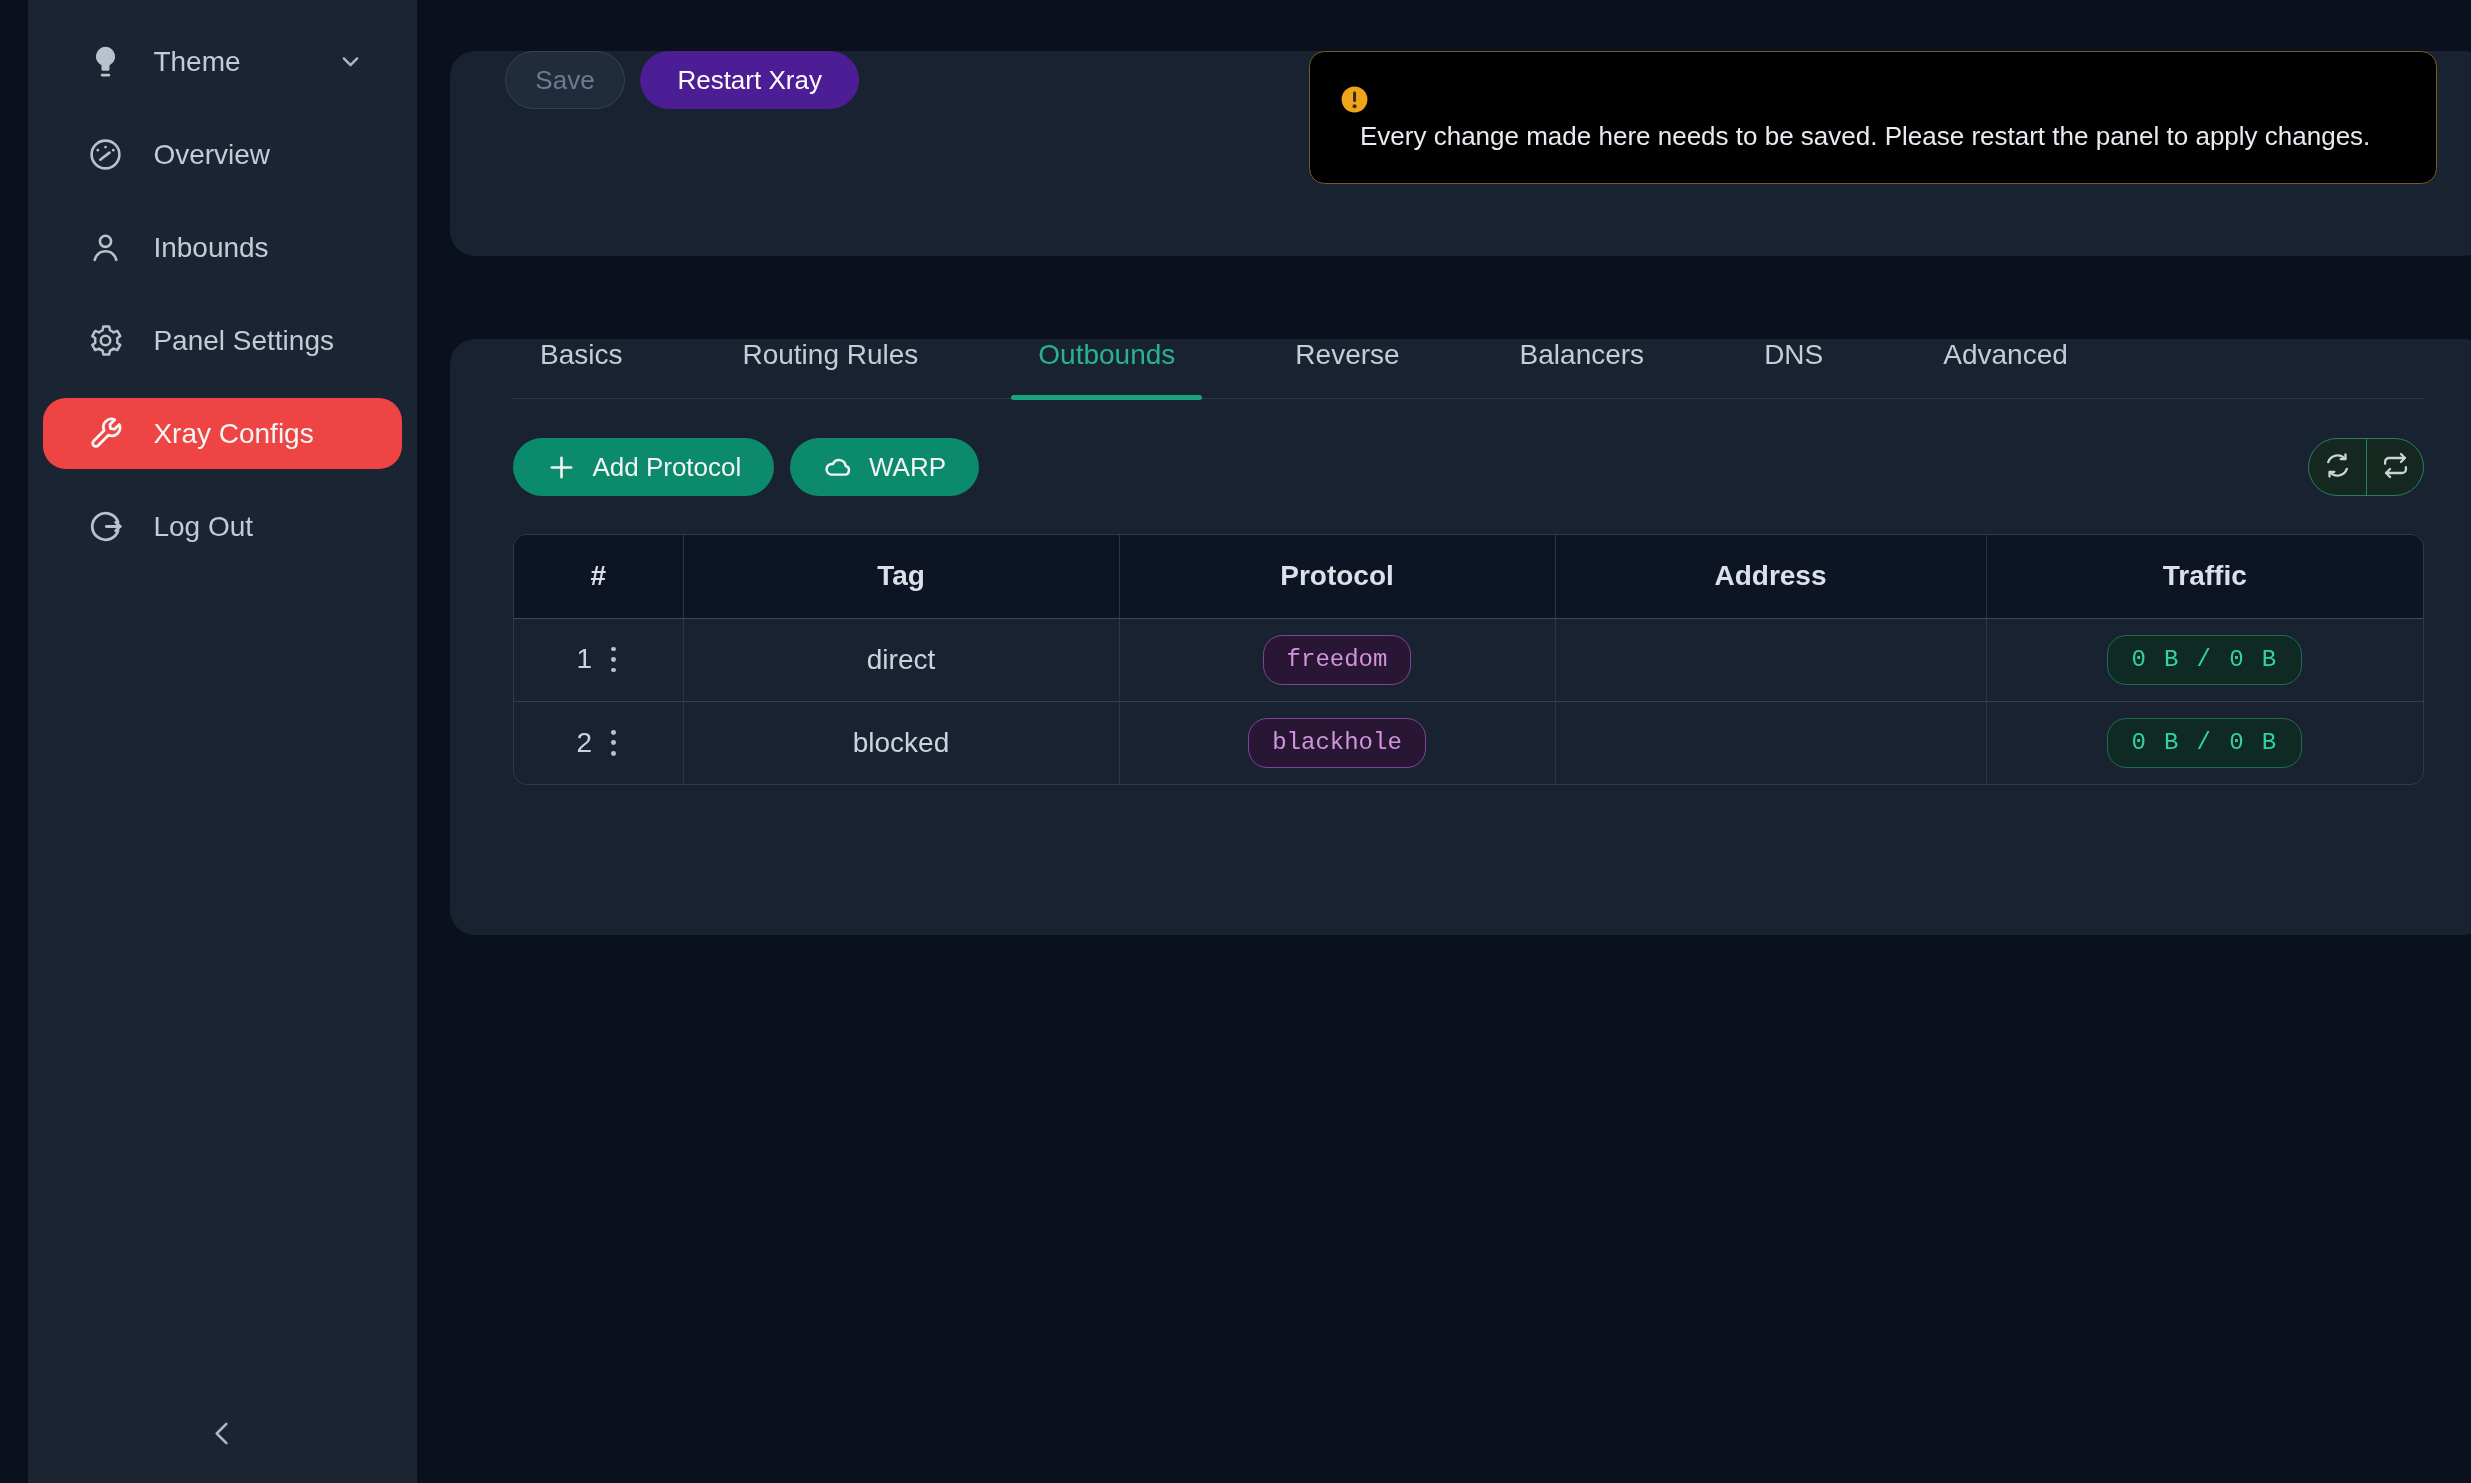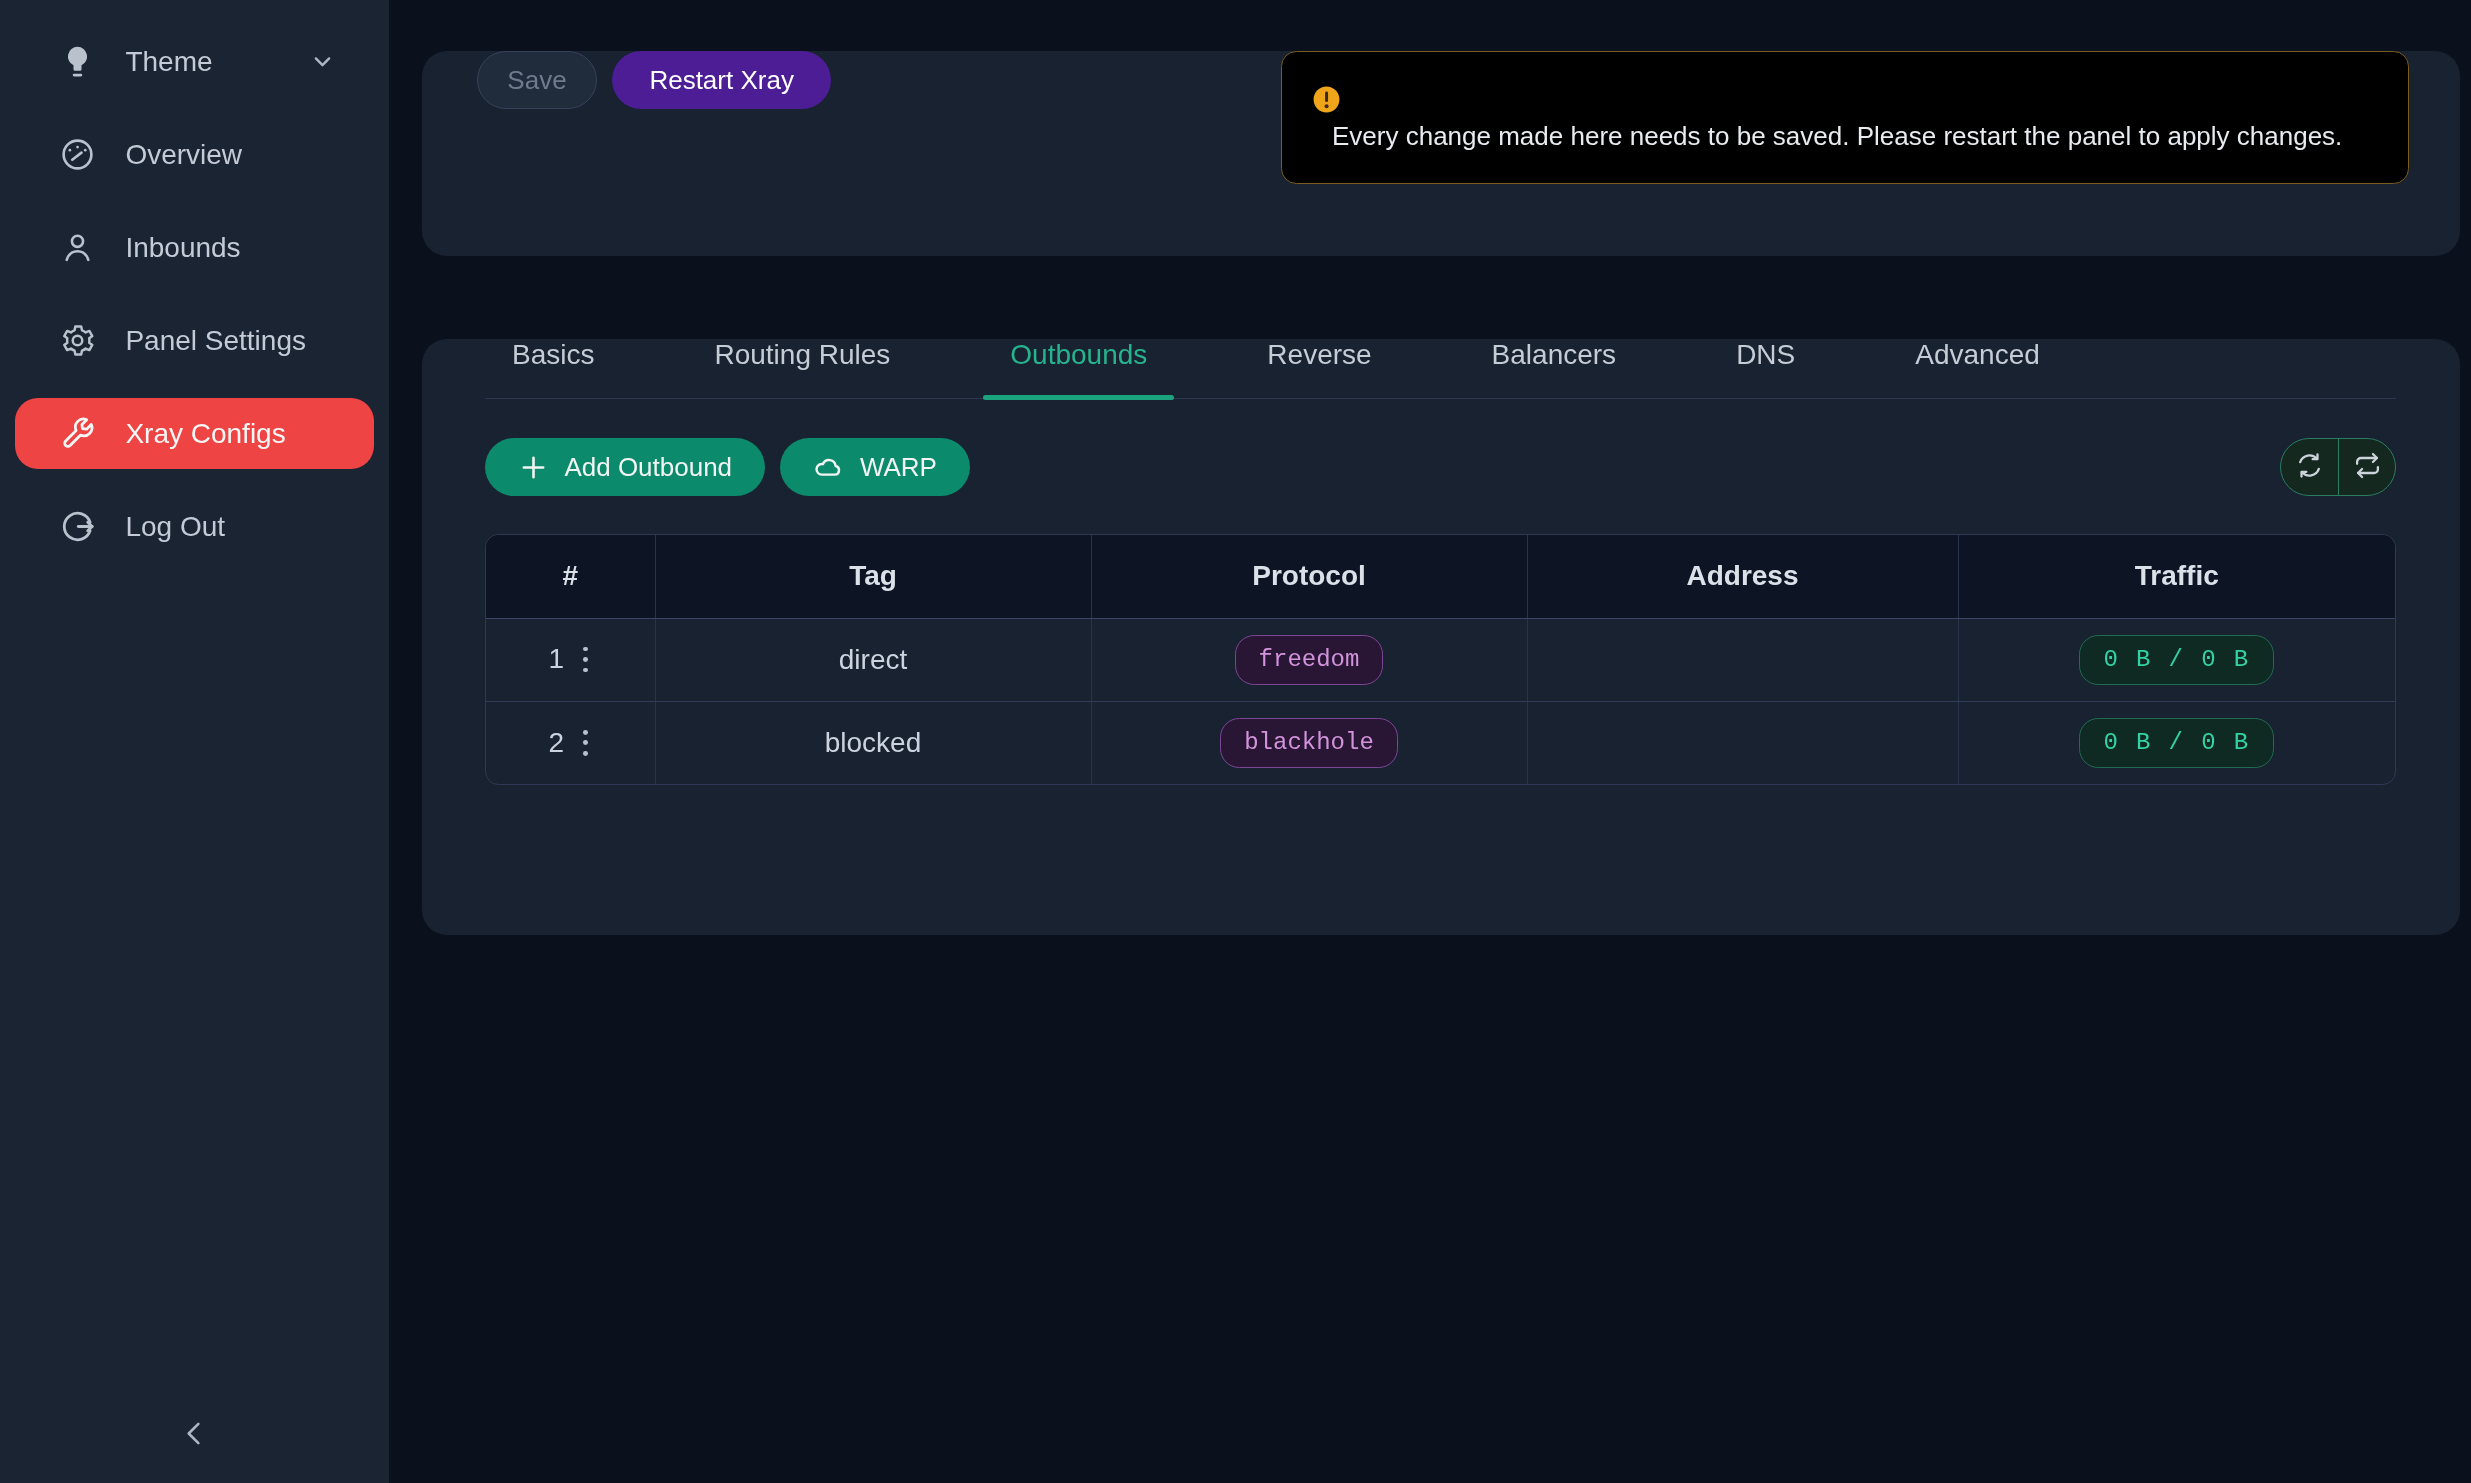--- a/index.html
+++ b/index.html
@@ -2,21 +2,21 @@
 <html><head>
 <meta charset="utf-8">
 <style>
   * { margin: 0; padding: 0; box-sizing: border-box; }
   html, body { width: 2472px; height: 1483px; overflow: hidden; }
   body {
     font-family: "Liberation Sans", "DejaVu Sans", sans-serif;
     background: #0a101c;
     color: #e2e6ec;
   }
-  .app { display: flex; width: 2024px; height: 1483px; }
+  .app { display: flex; width: 2024px; height: 1483px; margin-left: 28px; }
 
   
   .sidebar {
     position: relative;
     width: 389px; height: 100%;
     background: #1b2433;
     flex: 0 0 389px;
     padding-top: 26px;
   }
   .side-item {
@@ -312,21 +312,21 @@
         <div class="tab">Advanced</div>
       </div>
 
       <div class="actions-row">
         <button class="btn btn-teal">
           <span class="b-icon">
               <svg viewBox="0 0 24 24">
                 <use href="#i-plus"></use>
               </svg>
             </span>
-          <span>Add Outbound</span>
+          <span>Add Protocol</span>
         </button>
         <button class="btn btn-teal">
           <span class="b-icon">
               <svg viewBox="0 0 24 24">
                 <use href="#i-cloud"></use>
               </svg>
             </span>
           <span>WARP</span>
         </button>
         <div class="actions-spacer"></div>

